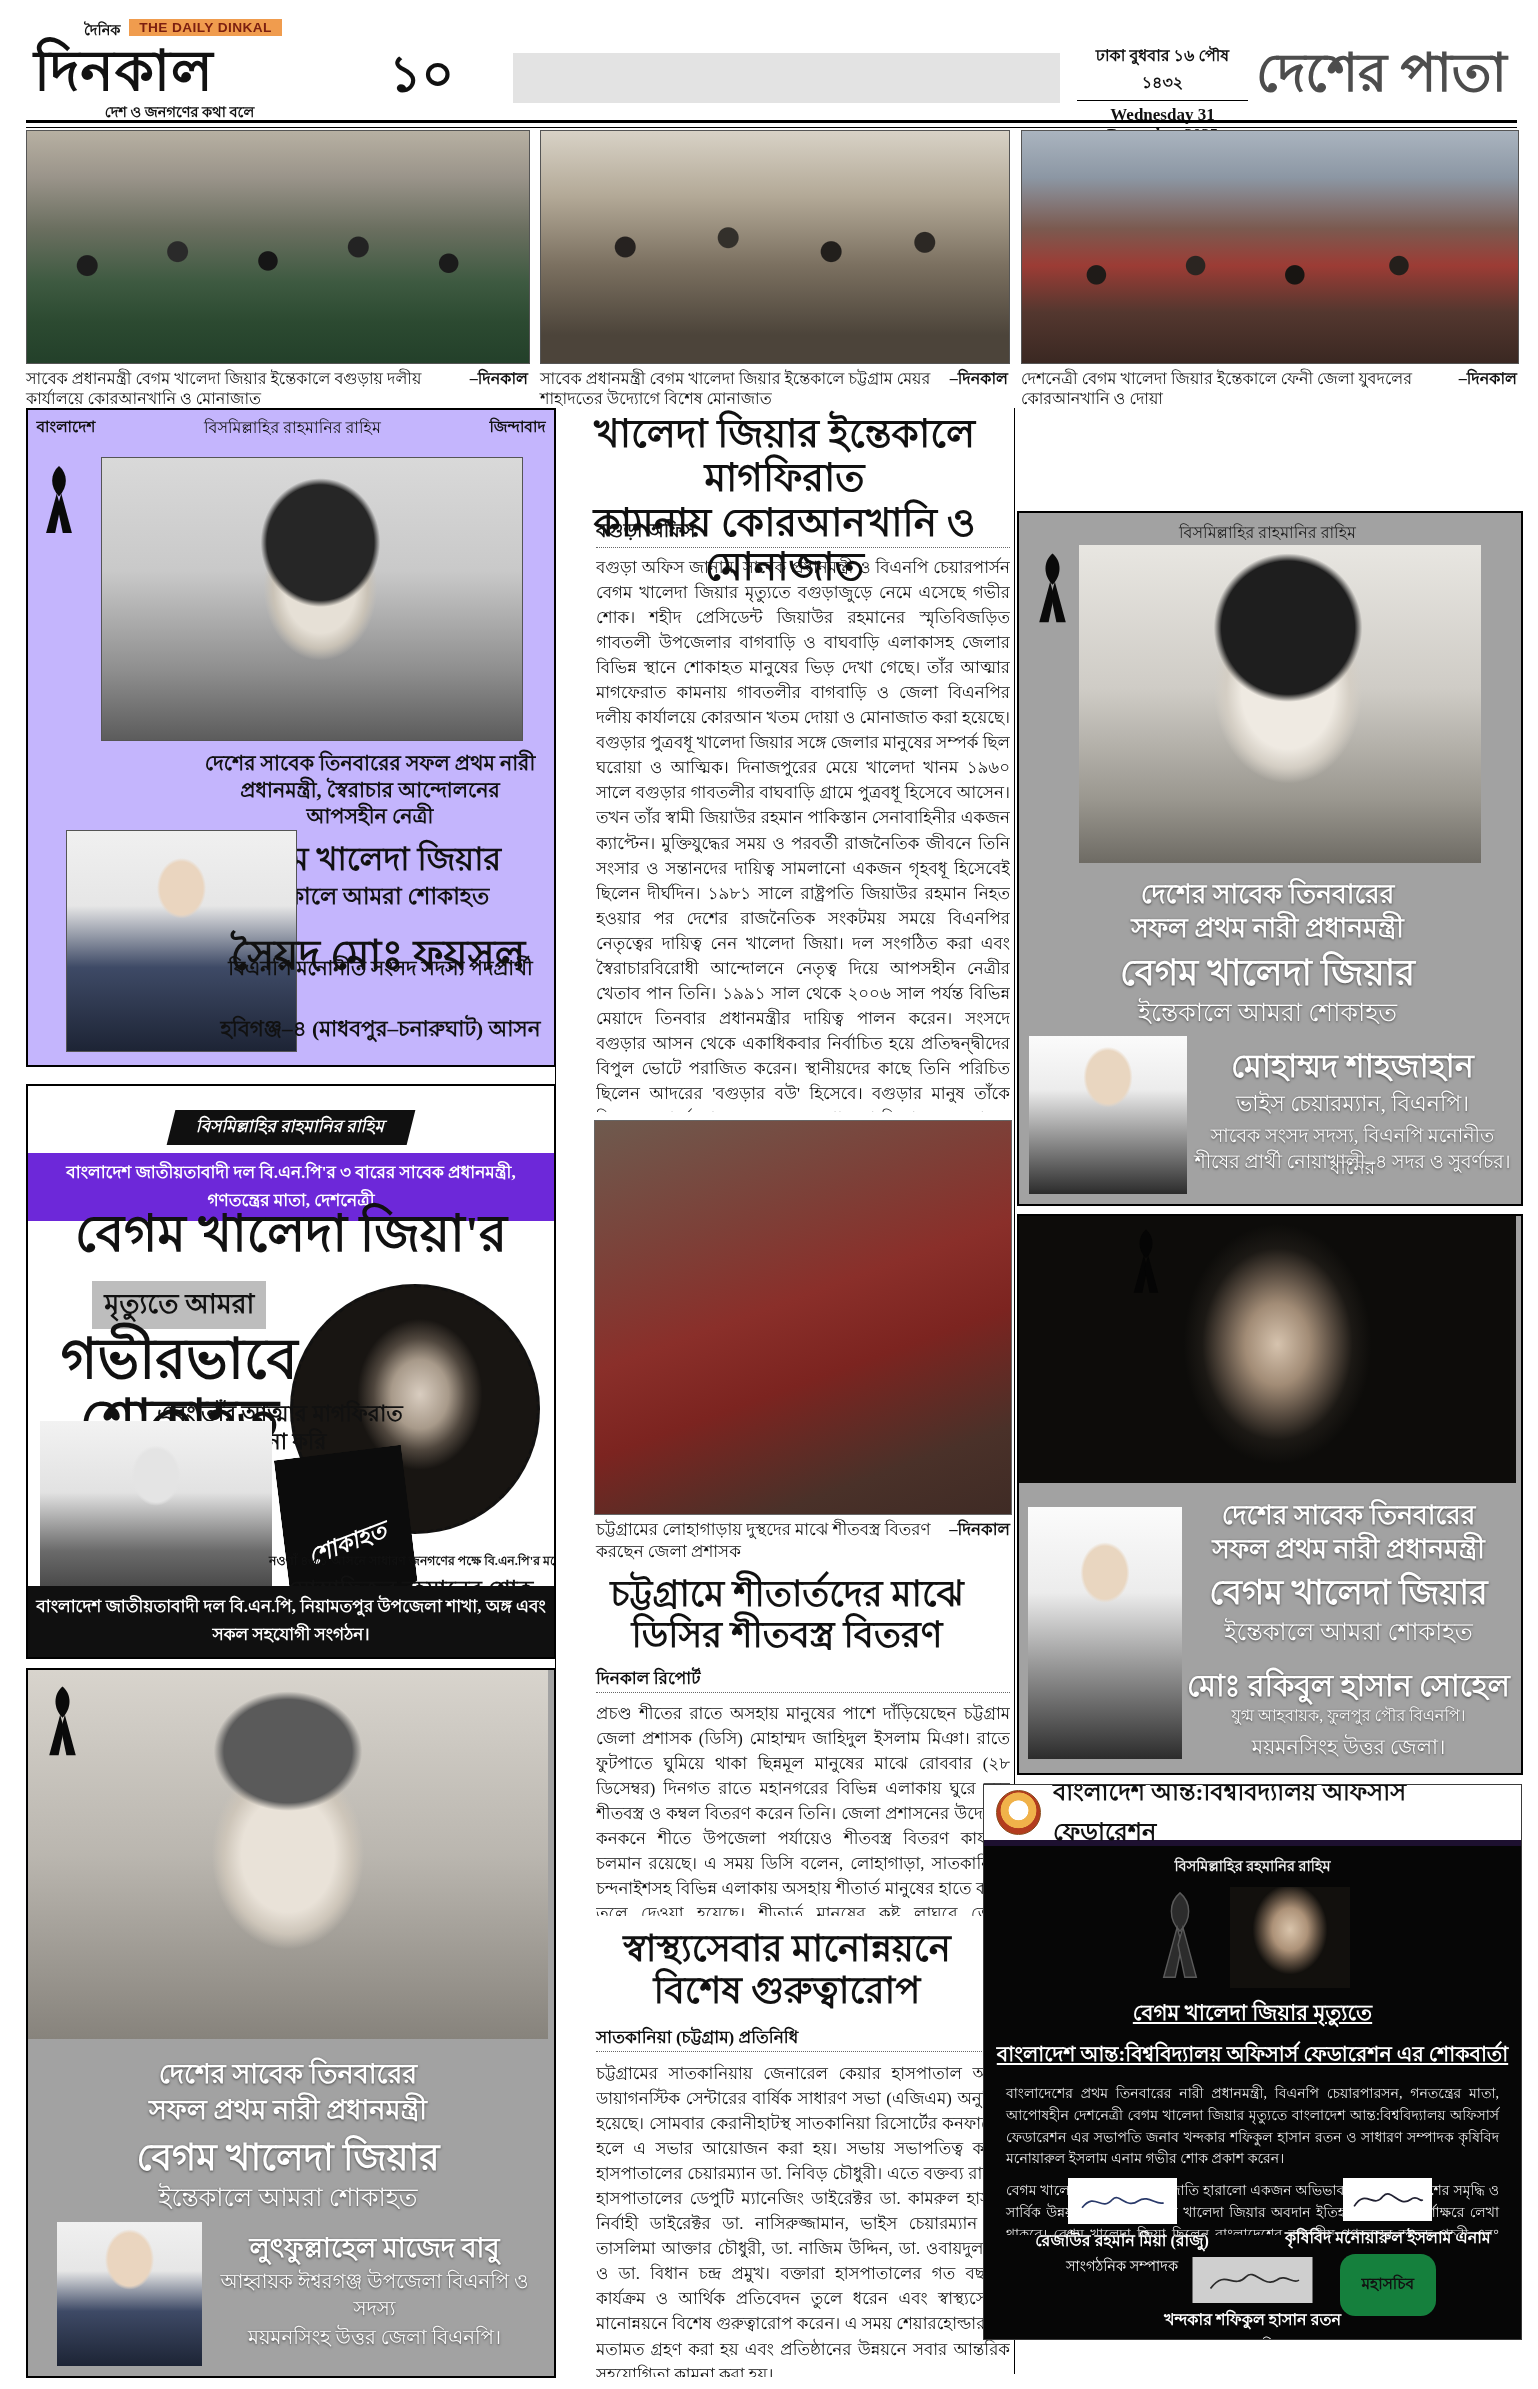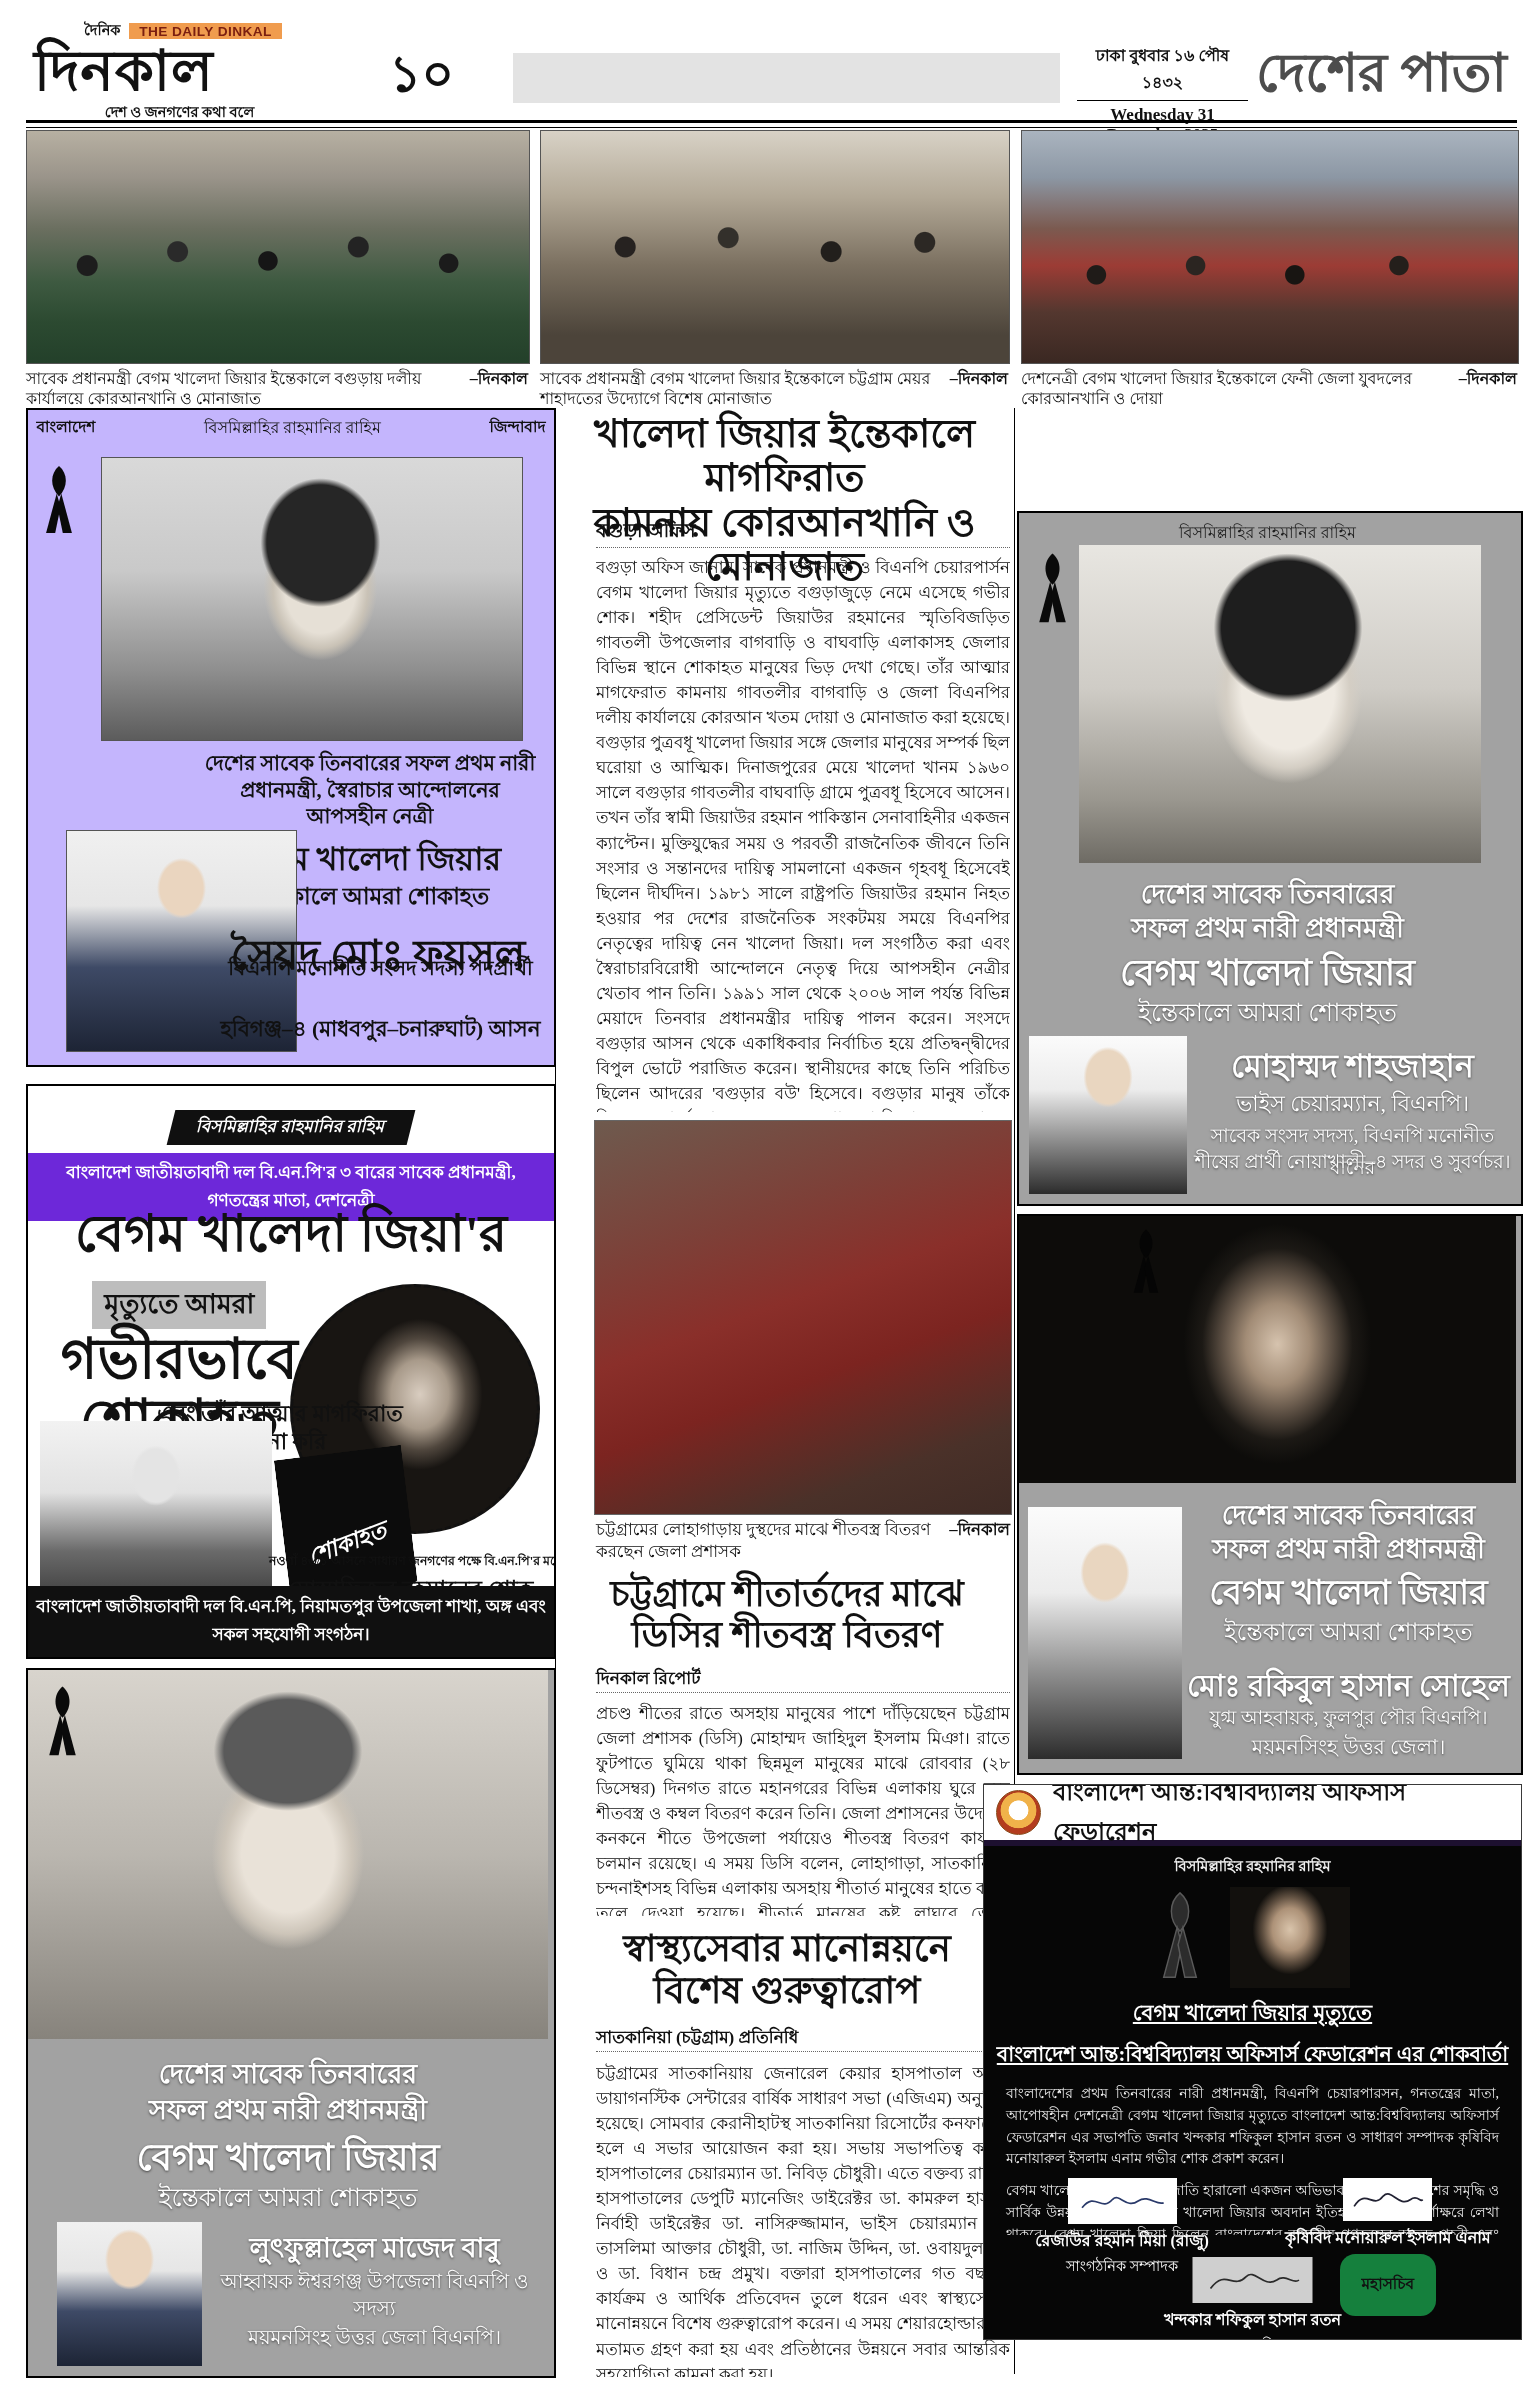--- a/index.html
+++ b/index.html
@@ -2,21 +2,21 @@
 <html style="font-size:13.7px"><head>
 <meta charset="utf-8">
 <style>
   html,body{margin:0;padding:0;background:#cfcfcf;}
   #page{position:relative;width:1538px;height:2389px;background:#ffffff;overflow:hidden;
         font-family:"Liberation Serif","DejaVu Serif",serif;color:#111;}
   .abs{position:absolute;}
 
   
   #masthead{left:34px;top:19px;width:291px;}
-  .mast-row{display:flex;align-items:center;gap:8.5px;margin-left:50px;}
+  .mast-row{display:flex;align-items:flex-start;gap:8.5px;margin-left:50px;}
   .daily{font-size:14.5px;font-weight:bold;}
   .eng{background:#f09c4e;color:#7c1f10;font-family:"Liberation Sans",sans-serif;font-weight:bold;
        font-size:13.7px;padding:0.9px 10.3px;letter-spacing:0.4px;}
   .logo{font-size:56px;font-weight:900;line-height:1;letter-spacing:0.9px;}
   .tagline{font-size:14.5px;text-align:center;margin-top:1.7px;font-weight:bold;}
   #pageno{left:389px;top:36px;font-size:50px;font-weight:bold;}
   #ad-strip{left:513px;top:53px;width:547px;height:50px;background:#e3e3e3;}
   #dates{left:1077px;top:43px;width:171px;text-align:center;font-weight:bold;}
   .date-bn{font-size:16px;padding-bottom:3.4px;border-bottom:1.7px solid #000;}
   .date-en{font-size:17px;padding:3.4px 0 2.6px;border-bottom:2.6px solid #000;}
@@ -290,21 +290,21 @@
       <path d="M25 4 C13 14 13 32 25 44 C37 32 37 14 25 4 Z" fill="#050505"></path>
       <path d="M22 40 L8 92 L20 92 L27 58 Z" fill="#050505"></path>
       <path d="M28 40 L42 92 L30 92 L23 58 Z" fill="#050505"></path>
     </svg>
     <div class="abs ph portrait-man-grey" style="left:8.5px;top:291px;width:154px;height:252px;border:none;"></div>
     <div class="gb-white" style="left:167px;top:279px;width:325px;font-size:26.5px;">দেশের সাবেক তিনবারের</div>
     <div class="gb-white" style="left:167px;top:313px;width:325px;font-size:26.5px;">সফল প্রথম নারী প্রধানমন্ত্রী</div>
     <div class="gb-white" style="left:167px;top:350px;width:325px;font-size:34px;">বেগম খালেদা জিয়ার</div>
     <div class="gb-white" style="left:167px;top:397px;width:325px;font-size:24px;font-weight:normal;">ইন্তেকালে আমরা শোকাহত</div>
     <div class="gb-white" style="left:167px;top:446px;width:325px;font-size:30px;">মোঃ রকিবুল হাসান সোহেল</div>
-    <div class="gb-white" style="left:167px;top:487px;width:325px;font-size:19px;font-weight:normal;">যুগ্ম আহবায়ক, ফুলপুর পৌর বিএনপি।</div>
+    <div class="gb-white" style="left:167px;top:487px;width:325px;font-size:16px;font-weight:normal;">যুগ্ম আহবায়ক, ফুলপুর পৌর বিএনপি।</div>
     <div class="gb-white" style="left:167px;top:516px;width:325px;font-size:20.5px;font-weight:normal;">ময়মনসিংহ উত্তর জেলা।</div>
   </div>
 
   <div class="abs" id="fed">
     <div class="fed-head">
       <div class="fed-logo"></div>
       <div class="fed-title">বাংলাদেশ আন্ত:বিশ্ববিদ্যালয় অফিসার্স ফেডারেশন</div>
     </div>
     <div class="fed-bismillah">বিসমিল্লাহির রহমানির রাহিম</div>
     <div class="fed-graphics">

